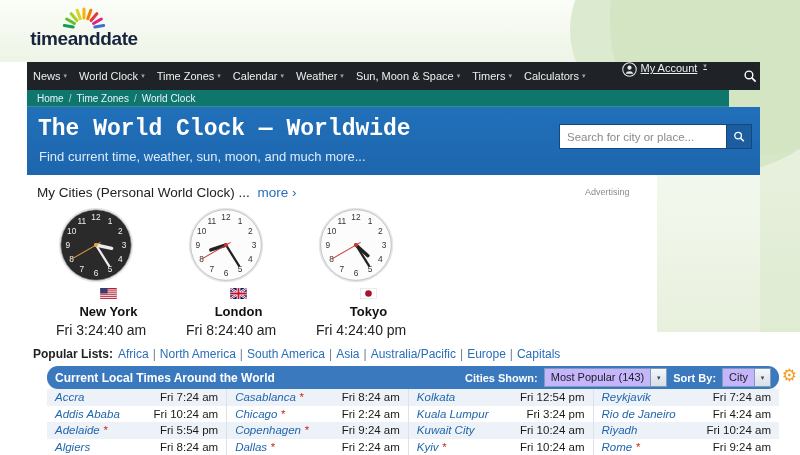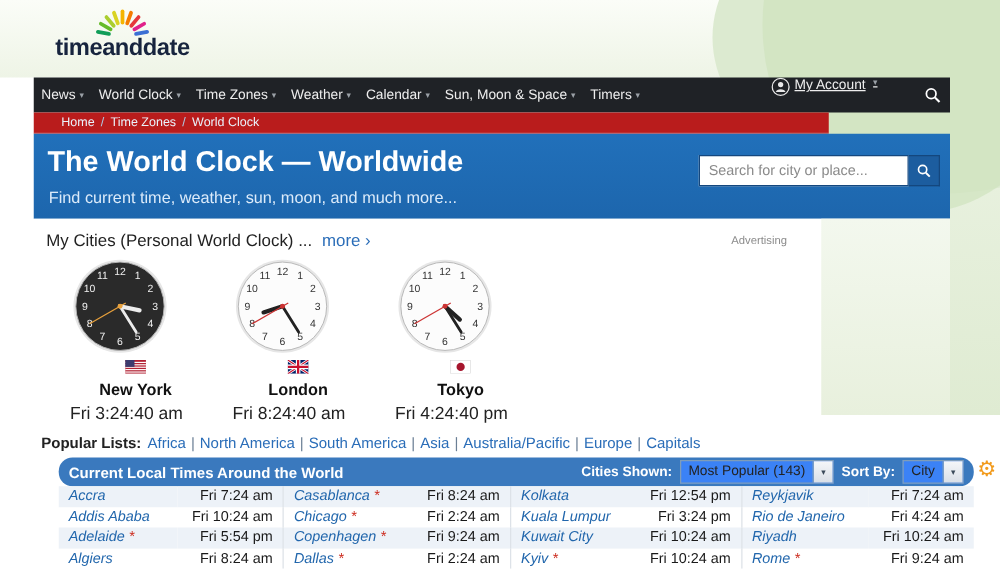--- a/index.html
+++ b/index.html
@@ -7,42 +7,42 @@
        font-family:"Liberation Sans",sans-serif;-webkit-font-smoothing:antialiased;}
   .page{position:absolute;inset:0;}
 
   
   .bg-band{position:absolute;top:0;left:0;width:800px;height:62px;background:linear-gradient(180deg,#fbfdf8,#eef4e6);}
   .bg-right{position:absolute;top:0;right:0;width:42px;height:332px;background:linear-gradient(180deg,#eef5e7,#dfebd2);}
   .curve-a{position:absolute;top:-95px;right:-130px;width:360px;height:250px;border-radius:50%;background:#dcead0;}
   .curve-b{position:absolute;top:-130px;right:-60px;width:250px;height:300px;border-radius:50%;background:#cfe2bd;opacity:.7;}
 
   
-  .logo{position:absolute;left:33px;top:5px;width:130px;text-align:center;}
+  .logo{position:absolute;left:19px;top:5px;width:130px;text-align:center;}
   .logo-burst{display:block;margin:0 auto;}
   .logo-text{font-size:19px;font-weight:bold;color:#17243e;letter-spacing:-0.4px;line-height:1.1;}
 
   
   .navbar{position:absolute;left:27px;top:62px;width:733px;height:28px;background:#1f2226;display:flex;align-items:center;color:#eee;gap:24px;}
   .nav-items{display:flex;align-items:center;height:100%;}
   .nav-item{display:flex;align-items:center;padding:0 6px;height:100%;font-size:11px;cursor:pointer;white-space:nowrap;}
   .nav-item .caret{font-size:7px;color:#9aa0a6;margin-left:3px;}
   .nav-account{margin-left:auto;display:flex;gap:4px;font-size:11px;padding:0 6px;height:100%;cursor:pointer;white-space:nowrap;text-decoration:underline;}
   .nav-account .caret{font-size:7px;color:#9aa0a6;margin-left:2px;}
   .nav-search{width:28px;height:100%;background:transparent;border:0;display:flex;align-items:center;justify-content:center;cursor:pointer;}
 
   
-  .breadcrumb{position:absolute;left:27px;top:90px;width:636px;height:17px;background:#b91c1c;display:flex;align-items:center;
-              font-size:10px;padding-left:22px;box-sizing:border-box;border-bottom:1px solid rgba(255,255,255,.18);}
+  .breadcrumb{position:absolute;left:27px;top:90px;width:702px;height:17px;background:#0f766e;display:flex;align-items:center;
+              font-size:10px;padding-left:10px;box-sizing:border-box;border-bottom:1px solid rgba(255,255,255,.18);}
   .bc-link{color:#e9f2fb;text-decoration:none;}
   .bc-sep{color:#aecbe6;margin:0 5px;}
 
   
   .hero{position:absolute;left:27px;top:107px;width:733px;height:68px;background:linear-gradient(180deg,#2170ba,#1d66ad);color:#fff;box-sizing:border-box;padding:9px 0 0 11px;}
-  .hero h1{margin:0;font-size:23px;font-weight:bold;letter-spacing:0;}
+  .hero h1{margin:0;font-size:23px;font-weight:bold;letter-spacing:0;font-family:Liberation Mono, monospace;}
   .hero p{margin:7px 0 0 1px;font-size:13px;color:#dcebfa;}
   .hero-search{position:absolute;right:8px;top:17px;display:flex;}
   .hero-search input{width:168px;height:25px;border:1px solid #14477e;box-sizing:border-box;padding:0 7px;font-size:11.5px;font-family:"Liberation Sans",sans-serif;outline:none;}
   .hero-search input::placeholder{color:#8a8a8a;}
   .hero-search button{width:25px;height:25px;border:1px solid #14477e;border-left:0;background:#1c5d9f;display:flex;align-items:center;justify-content:center;cursor:pointer;}
 
   
   .my-cities{position:absolute;left:27px;top:175px;width:733px;height:157px;background:#fff;}
   .mc-head{position:absolute;left:10px;top:10px;font-size:13.5px;color:#222;}
   .mc-head a{color:#2a6db8;text-decoration:none;margin-left:4px;}
@@ -60,21 +60,21 @@
   .popular b{margin-right:5px;}
   .popular a{color:#2a6db8;text-decoration:none;}
   .pl-sep{color:#6b7f95;margin:0 4px;}
 
   
   .table-zone{position:absolute;left:47px;top:366px;width:750px;}
   .table-head{width:732px;height:23px;background:#3a79be;display:flex;align-items:center;box-sizing:border-box;padding:0 8px;color:#fff;border-radius:11px;}
   .tbl-title{font-size:12px;font-weight:bold;}
   .tbl-controls{margin-left:auto;display:flex;align-items:center;gap:6px;}
   .tbl-controls label{font-size:11px;font-weight:bold;}
-  .tdselect{display:inline-flex;align-items:stretch;background:#3b82f6;border:1px solid #7f9db9;height:17px;cursor:pointer;}
+  .tdselect{display:inline-flex;align-items:stretch;background:#c4b5fd;border:1px solid #7f9db9;height:17px;cursor:pointer;}
   .tdselect .val{padding:2px 6px 0 6px;font-size:11px;color:#222;white-space:nowrap;}
   .tdselect .btn{width:15px;background:linear-gradient(#f5f7f9,#d9dfe7);border-left:1px solid #7f9db9;display:flex;align-items:center;justify-content:center;font-size:7px;color:#3a4a5a;}
   .gear{position:absolute;right:0;top:1px;font-size:17px;color:#f29b1d;cursor:pointer;line-height:1;}
   table.times{width:732px;border-collapse:collapse;font-size:11.5px;}
   table.times tr:nth-child(odd){background:#edf2f8;}
   table.times tr:nth-child(even){background:#fff;}
   table.times td{padding:2px 8px;line-height:12.5px;white-space:nowrap;}
   td.city{width:107px;font-style:italic;}
   td.city a{color:#2166ac;text-decoration:none;}
   .dst{color:#cc2a1d;}
@@ -116,33 +116,37 @@
         </div>
         <div class="nav-item">
           <span>World Clock</span>
           <span class="caret">▾</span>
         </div>
         <div class="nav-item">
           <span>Time Zones</span>
           <span class="caret">▾</span>
         </div>
         <div class="nav-item">
+          <span>Calendar</span>
+          <span class="caret">▾</span>
+        </div>
+        <div class="nav-item">
           <span>Weather</span>
           <span class="caret">▾</span>
         </div>
         <div class="nav-item">
-          <span>Calendar</span>
-          <span class="caret">▾</span>
-        </div>
-        <div class="nav-item">
           <span>Sun, Moon &amp; Space</span>
           <span class="caret">▾</span>
         </div>
         <div class="nav-item">
           <span>Timers</span>
+          <span class="caret">▾</span>
+        </div>
+        <div class="nav-item">
+          <span>Calculators</span>
           <span class="caret">▾</span>
         </div>
       </div>
     <div class="nav-account">
       <svg width="15" height="15" viewBox="0 0 20 20">
         <circle cx="10" cy="10" r="9" fill="none" stroke="#e8e8e8" stroke-width="1.4"></circle>
         <circle cx="10" cy="7.5" r="2.8" fill="#e8e8e8"></circle>
         <path d="M4.8,15.5 a5.4,4.2 0 0 1 10.4,0 z" fill="#e8e8e8"></path>
       </svg>
       <span>My Account</span>

